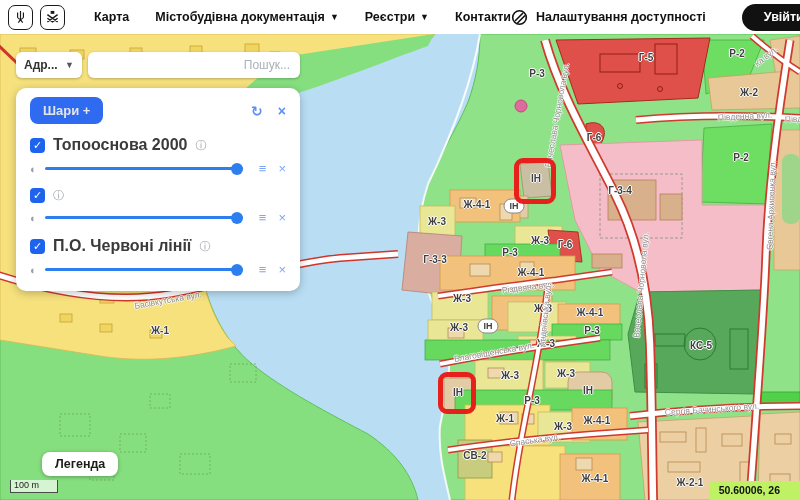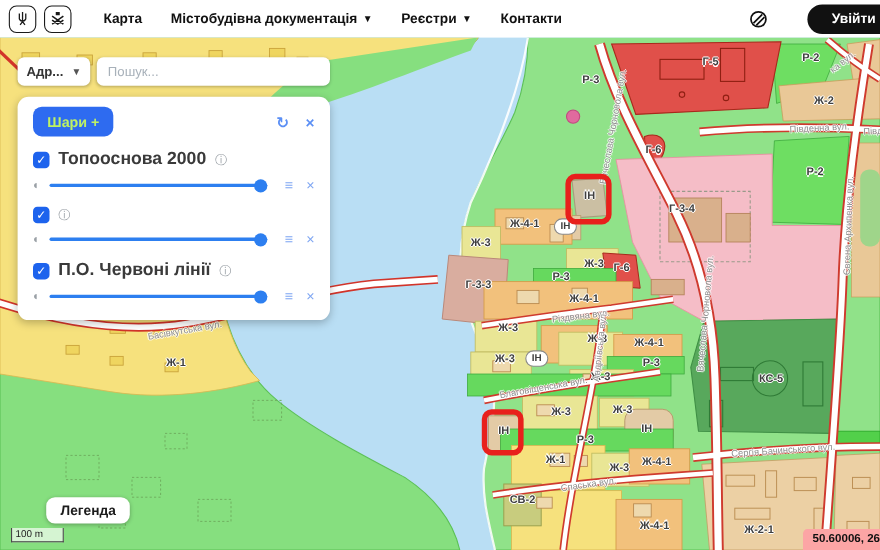--- a/index.html
+++ b/index.html
@@ -31,28 +31,28 @@
   .slabel{position:absolute;font-size:8.5px;color:#8f8f8f;white-space:nowrap;
     text-shadow:1px 0 0 rgba(255,255,255,.85),-1px 0 0 rgba(255,255,255,.85),0 1px 0 rgba(255,255,255,.85),0 -1px 0 rgba(255,255,255,.85);}
   .hlbox{position:absolute;border:5px solid #e8201c;border-radius:9px;}
 
   
   .addr-box{position:absolute;left:16px;top:52px;height:26px;width:66px;background:#fff;border-radius:6px;
     box-shadow:0 1px 3px rgba(0,0,0,.25);display:flex;align-items:center;justify-content:space-between;
     padding:0 8px;font-size:12px;font-weight:600;color:#333;z-index:40;cursor:pointer;}
   .search-box{position:absolute;left:88px;top:52px;height:26px;width:212px;z-index:40;}
   .search-box input{width:100%;height:100%;border:none;border-radius:6px;box-shadow:0 1px 3px rgba(0,0,0,.25);
-    padding:0 10px;font-size:12px;color:#333;outline:none;font-family:inherit;}
+    padding:0 10px;font-size:12px;color:#333;outline:none;font-family:inherit;text-align:right;}
   .search-box input::placeholder{color:#a8b1ba;}
 
   
   .layers-panel{position:absolute;left:16px;top:88px;width:284px;background:#fff;border-radius:10px;
     box-shadow:0 2px 8px rgba(0,0,0,.25);padding:9px 14px 2px;z-index:40;}
   .lp-header{display:flex;align-items:center;margin-bottom:12px;}
-  .btn-shary{background:#2e6bf0;color:#bef264;font-size:13px;font-weight:700;border:none;
+  .btn-shary{background:#2e6bf0;color:#e5e5e5;font-size:13px;font-weight:700;border:none;
     border-radius:8px;padding:6px 13px;font-family:inherit;}
   .lp-actions{margin-left:auto;display:flex;gap:15px;align-items:center;}
   .lp-actions span{color:#5b8ff5;font-size:14px;font-weight:700;cursor:pointer;line-height:1;}
   .label-row{display:flex;align-items:center;gap:8px;margin-bottom:8px;}
   .checkbox{width:15px;height:15px;background:#1d63ed;border-radius:4px;color:#fff;font-size:11px;
     display:flex;align-items:center;justify-content:center;flex:0 0 auto;cursor:pointer;}
   .layer-label{font-size:16px;font-weight:700;color:#3a3a3a;white-space:nowrap;}
   .info-icon{color:#9aa0a6;font-size:11px;}
   .slider-row{display:flex;align-items:center;margin-bottom:13px;}
   .opacity-icon{color:#9aa0a6;font-size:11px;margin-right:8px;}
@@ -62,21 +62,21 @@
   .mini-icons{display:flex;gap:12px;margin-left:16px;}
   .mini-icons span{color:#7fa6f2;font-size:13px;line-height:1;cursor:pointer;}
 
   
   .legend-btn{position:absolute;left:10px;top:452px;background:#fff;border:none;border-radius:8px;
     padding:5px 13px;font-size:12.5px;font-weight:700;color:#1c1c1c;box-shadow:0 1px 4px rgba(0,0,0,.3);
     z-index:40;font-family:inherit;margin-left:32px;}
   .scale-bar{position:absolute;left:10px;top:480px;width:48px;height:13px;line-height:11px;
     background:rgba(255,255,255,.65);border:1.5px solid #4a4a4a;border-top:none;
     font-size:9px;color:#222;padding:0 3px;z-index:40;}
-  .coords{position:absolute;right:0;bottom:0;background:#fca5a5;padding:3px 0 4px 9px;
+  .coords{position:absolute;right:0;bottom:0;background:#bef264;padding:3px 20px 4px 9px;
     font-size:10.5px;font-weight:700;color:#111;border-top-left-radius:4px;z-index:40;white-space:nowrap;}
 </style>
 </head>
 <body>
 
 <div class="map">
   <svg width="800" height="466" viewBox="0 0 800 466">
 
     <rect x="0" y="0" width="800" height="466" fill="#b9def4"></rect>
 
@@ -327,20 +327,21 @@
     </div>
     <div class="nav-item">
       <span>Контакти</span>
     </div>
   </div>
   <div class="nav-right">
     <svg width="17" height="17" viewBox="0 0 17 17">
       <circle cx="8.5" cy="8.5" r="6.8" stroke="#111" stroke-width="1.6" fill="none"></circle>
       <path d="M4,12 L12,4 M6.5,14 L14,6.5" stroke="#111" stroke-width="1.6"></path>
     </svg>
+    <span class="acc-label">Налаштування доступності</span>
     <button class="login-btn">Увійти</button>
   </div>
 </div>
 
 <div class="addr-box">
   <span>Адр...</span>
   <span class="caret" style="color:#555;">▼</span>
 </div>
 <div class="search-box">
   <input type="text" placeholder="Пошук..." style="">

